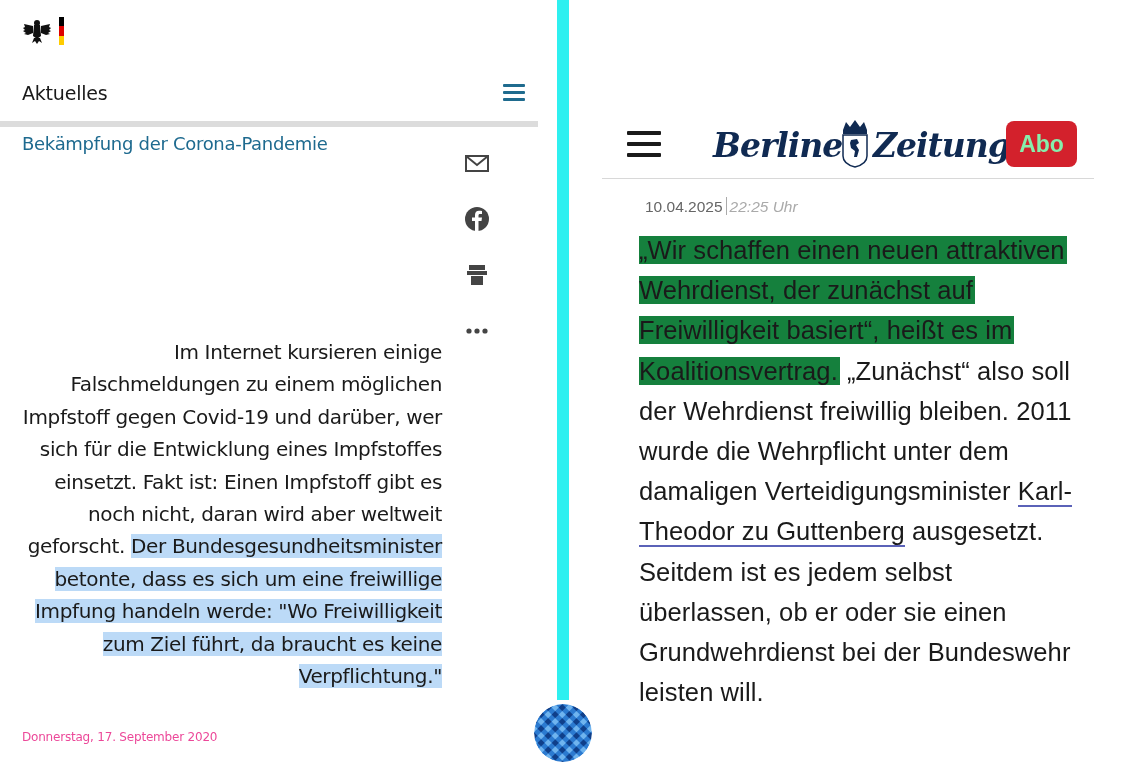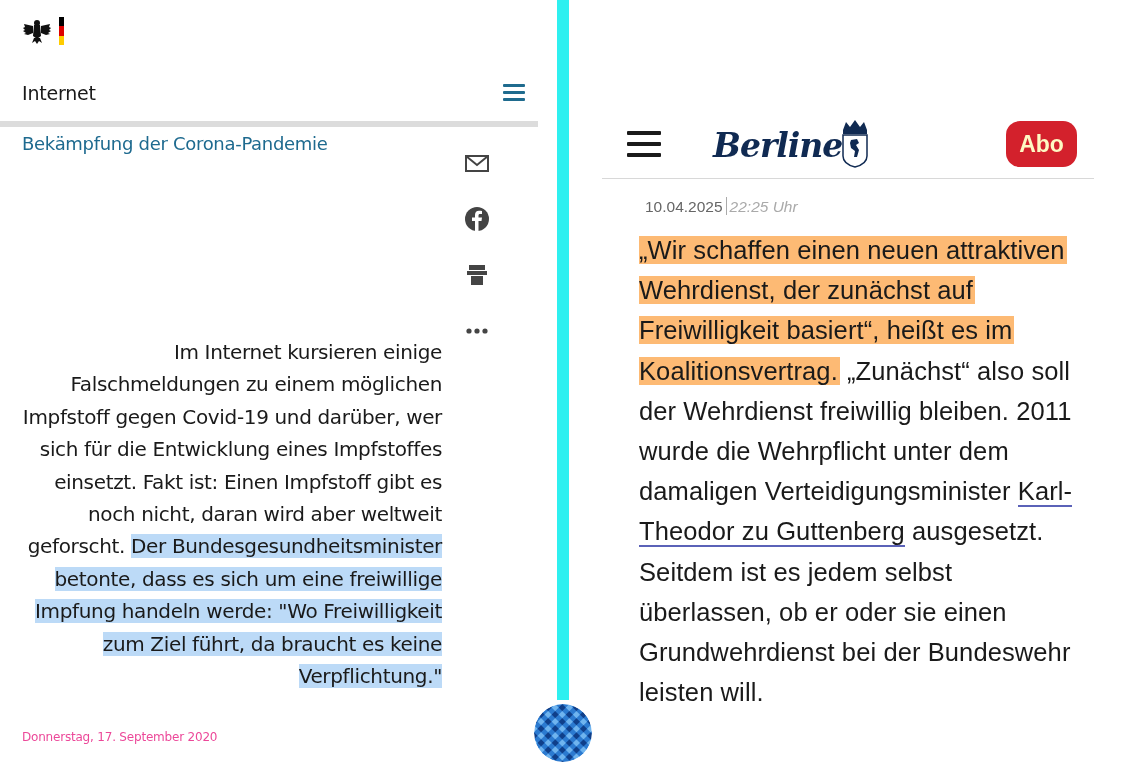--- a/index.html
+++ b/index.html
@@ -27,27 +27,27 @@
   
   .cyan { position:absolute; left:557px; top:0; width:12px; height:700px; background:#2ef0f0; }
   .badge { position:absolute; left:534px; top:704px; width:58px; height:58px; border-radius:50%; overflow:hidden; }
 
   
   .right { position:absolute; left:600px; top:0; width:540px; height:770px; }
   .bz-burger { position:absolute; left:27px; top:131px; width:34px; height:26px; cursor:pointer; }
   .bz-burger i { display:block; height:3.5px; background:#1a1a1a; margin-bottom:7.5px; border-radius:1px; }
   .bz-logo { position:absolute; left:113px; top:120px; width:275px; height:50px; }
   .bz-name { font-family:"DejaVu Serif", serif; font-weight:bold; font-style:italic; font-size:33px; color:#102a52; letter-spacing:-1px; position:absolute; top:6px; white-space:nowrap; }
-  .abo { position:absolute; left:406px; top:121px; width:71px; height:46px; background:#d3212c; border-radius:14px; color:#fef9c3; font-family:"Liberation Sans", sans-serif; font-weight:bold; font-size:23px; text-align:center; line-height:46px; cursor:pointer; }
+  .abo { position:absolute; left:406px; top:121px; width:71px; height:46px; background:#d3212c; border-radius:8px; color:#86efac; font-family:"Liberation Sans", sans-serif; font-weight:bold; font-size:23px; text-align:center; line-height:46px; cursor:pointer; }
   .bz-rule { position:absolute; left:2px; top:178px; width:492px; height:1px; background:#d8d8d8; }
   .meta { position:absolute; left:45px; top:197px; font-family:"Liberation Sans", sans-serif; font-size:15.5px; color:#666; }
   .meta .sep { display:inline-block; width:1px; height:18px; background:#aaa; vertical-align:-3px; margin:0 3px; }
   .meta .time { color:#aaa;font-style:italic; }
   .body-right { position:absolute; left:39px; top:230px; width:440px; font-family:"Liberation Sans", sans-serif; font-size:25.5px; line-height:40.2px; color:#1a1a1a; letter-spacing:0.1px; }
-  .hl-right { background:#fdba74; box-decoration-break:clone; -webkit-box-decoration-break:clone; padding:0 2px 0 0; }
+  .hl-right { background:#15803d; box-decoration-break:clone; -webkit-box-decoration-break:clone; padding:0 2px 0 0; }
   .link { color:#1a1a1a; text-decoration:none; border-bottom:2px solid #5b62b8; cursor:pointer; }
 </style>
 </head>
 <body>
 
 <div class="left">
   <div class="logo">
     <svg class="eagle" viewBox="0 0 30 30">
       <g fill="#111">
         <circle cx="15" cy="7" r="3"></circle>
@@ -58,21 +58,21 @@
       </g>
     </svg>
     <div class="flag">
       <span style="background:#000"></span>
         <span style="background:#dd0000"></span>
         <span style="background:#ffcc00"></span>
     </div>
   </div>
 
   <div class="nav-row">
-    <span class="nav-title">Internet</span>
+    <span class="nav-title">Aktuelles</span>
     <div class="nav-burger">
         <i></i>
         <i></i>
         <i></i>
       </div>
   </div>
   <div class="gray-bar"></div>
 
   <div class="kicker">Bekämpfung der Corona-Pandemie</div>
 
@@ -122,20 +122,21 @@
     </div>
 
   <div class="bz-logo">
     <span class="bz-name" style="left:0">Berliner</span>
     <svg style="position:absolute;left:127px;top:0;width:30px;height:48px" viewBox="0 0 30 48">
       <path d="M3 10 L6 2 L10 7 L15 0 L20 7 L24 2 L27 10 Z" fill="#102a52"></path>
       <rect x="3" y="10" width="24" height="4" fill="#102a52"></rect>
       <path d="M3 15 L27 15 L27 36 Q27 44 15 47 Q3 44 3 36 Z" fill="#fff" stroke="#102a52" stroke-width="1.5"></path>
       <path d="M11 20 L17 19 L19 23 L16 25 L19 30 L17 37 L14 37 L15 31 L11 28 L10 23 Z" fill="#102a52"></path>
     </svg>
+    <span class="bz-name" style="left:160px">Zeitung</span>
   </div>
 
   <div class="abo">Abo</div>
   <div class="bz-rule"></div>
 
   <div class="meta">
     <span>10.04.2025</span><span class="sep"></span><span class="time">22:25 Uhr</span>
   </div>
 
   <div class="body-right"><span class="hl-right">„Wir schaffen einen neuen attraktiven Wehrdienst, der zunächst auf Freiwilligkeit basiert“, heißt es im Koalitionsvertrag.</span><span> „Zunächst“ also soll der Wehrdienst freiwillig bleiben. 2011 wurde die Wehrpflicht unter dem damaligen Verteidigungsminister </span><a class="link">Karl-Theodor zu Guttenberg</a><span> ausgesetzt. Seitdem ist es jedem selbst überlassen, ob er oder sie einen Grundwehrdienst bei der Bundeswehr leisten will.</span></div>

